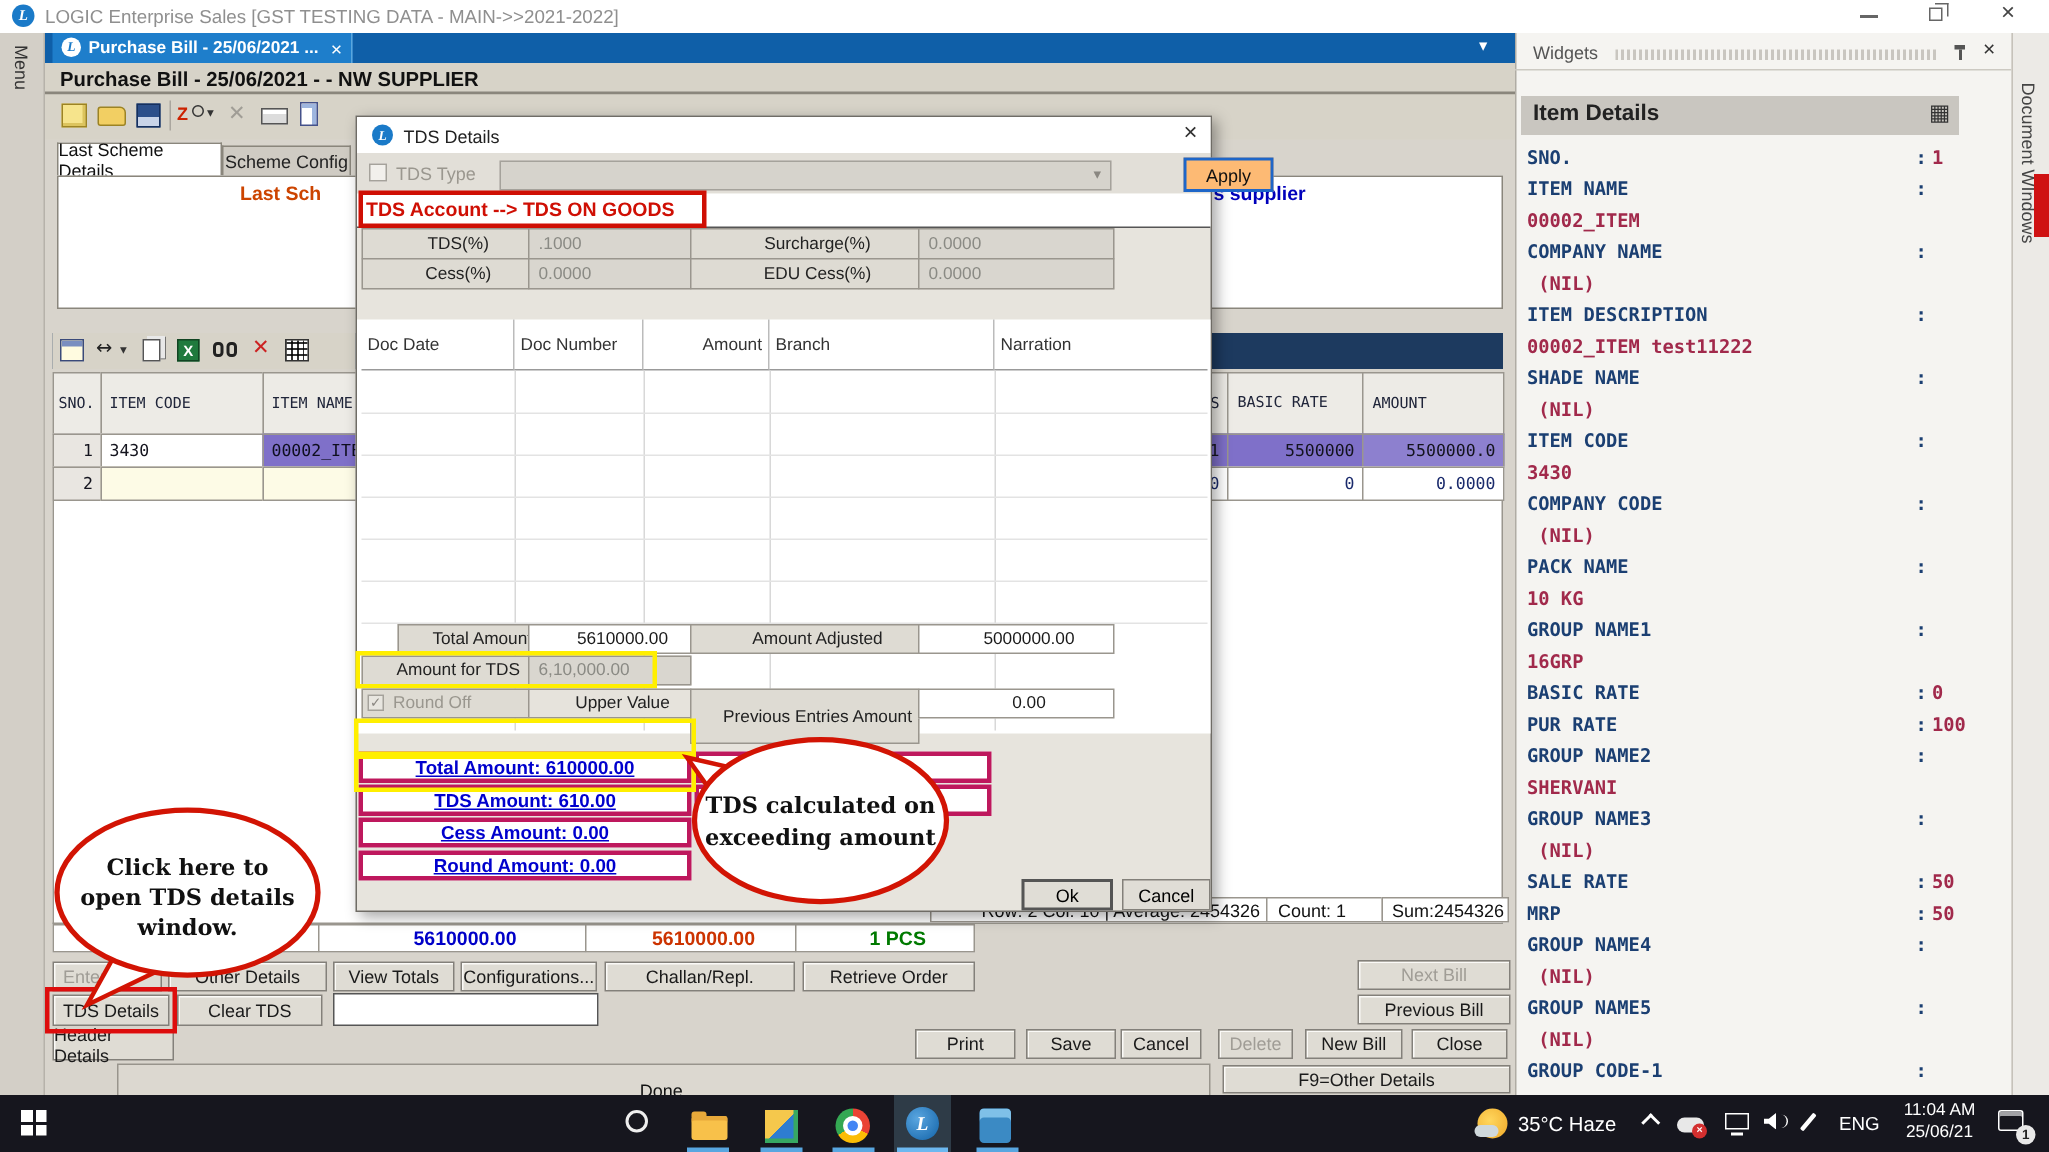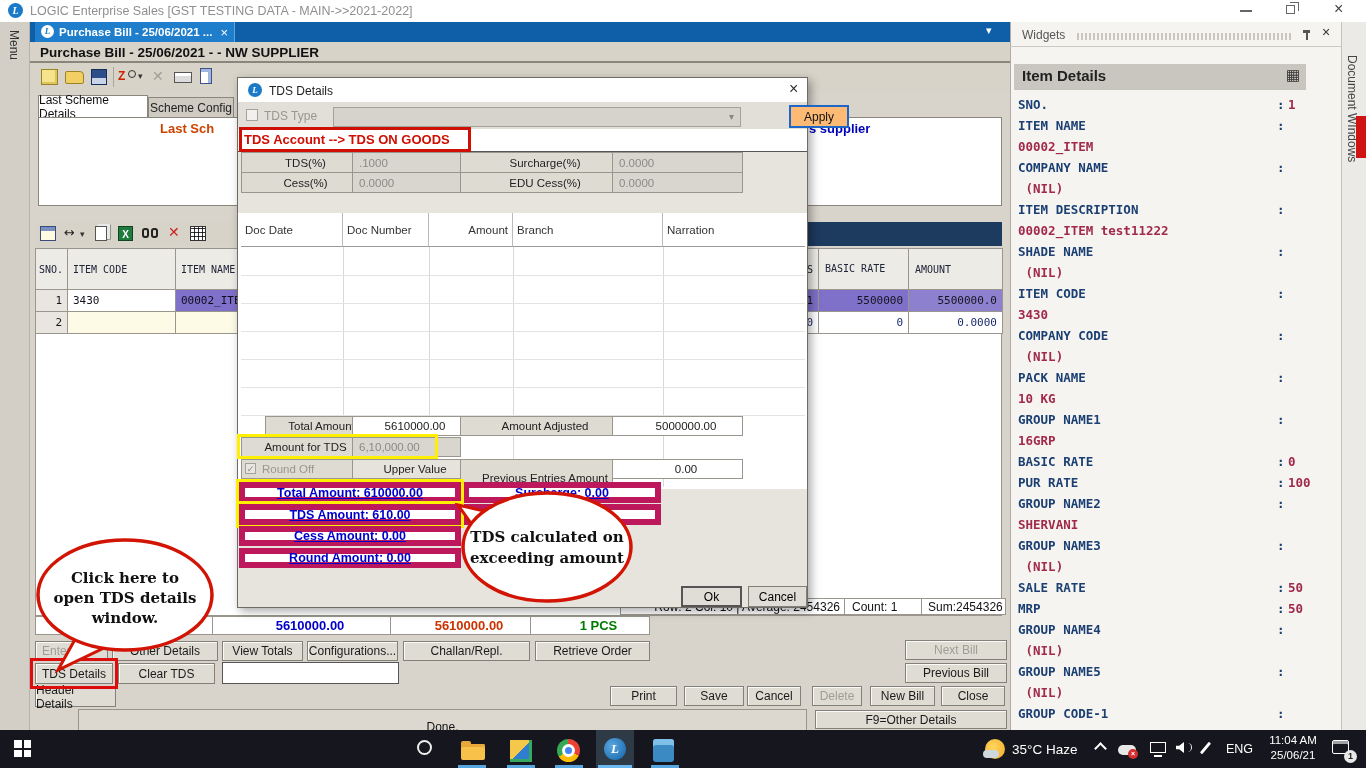--- a/index.html
+++ b/index.html
@@ -12,23 +12,23 @@
        font:12px "Liberation Sans",sans-serif;color:#1a1a1a;cursor:default;}
   .btn.disabled{color:#a09d96;}
   .cell{position:absolute;box-sizing:border-box;border:1px solid #9a968e;display:flex;align-items:center;background:#fff;padding-left:17px;}
   .gridhead{background:#edebe6;font:10px "DejaVu Sans Mono",monospace;color:#20253a;}
   .gridcell{font:11px "DejaVu Sans Mono",monospace;color:#14141e;}
   .right{justify-content:flex-end;}
   .center{justify-content:center;}
   .dlglabel{background:#dedbd3;font:11.5px "Liberation Sans",sans-serif;color:#222;}
   .dlgval{background:#d9d6cf;font:11.5px "Liberation Sans",sans-serif;color:#8a8a84;text-align:right;}
   .dlgwhite{background:#fff;font:11.5px "Liberation Sans",sans-serif;color:#1a1a1a;}
-  .blueline{position:absolute;box-sizing:border-box;background:#fff;border:6px solid #be185d;
+  .blueline{position:absolute;box-sizing:border-box;background:#fff;border:3px solid #be185d;
        display:flex;align-items:center;justify-content:center;font:bold 12.5px "Liberation Sans",sans-serif;
-       color:#0000cd;text-decoration:underline;}
+       color:#0000cd;text-decoration:underline;margin-top:19px;}
   .ybox{position:absolute;box-sizing:border-box;border:3px solid #ffef00;pointer-events:none;}
   .wlabel{position:absolute;left:1018px;width:250px;font:bold 12.5px "DejaVu Sans Mono",monospace;color:#1b3f72;white-space:pre;}
   .wcolon{position:absolute;left:1277px;font:bold 12.5px "DejaVu Sans Mono",monospace;color:#1b3f72;}
   .wval{position:absolute;left:1018px;font:bold 12.5px "DejaVu Sans Mono",monospace;color:#a1294b;white-space:pre;}
   .wval.inline{left:1288px;}
   .tline{position:absolute;background:#d8d8d8;}
   svg text{font-family:"DejaVu Serif",serif;font-weight:bold;}
 </style>
 </head>
 <body>

